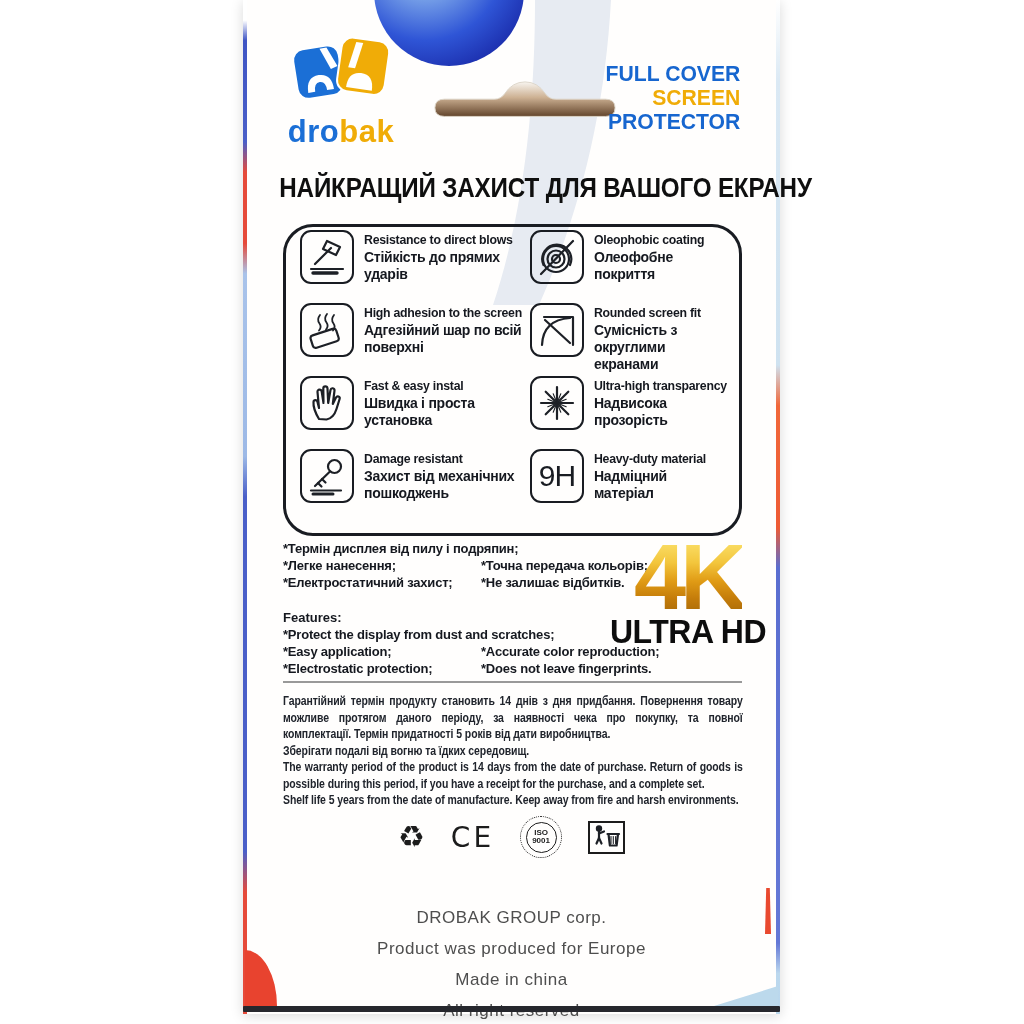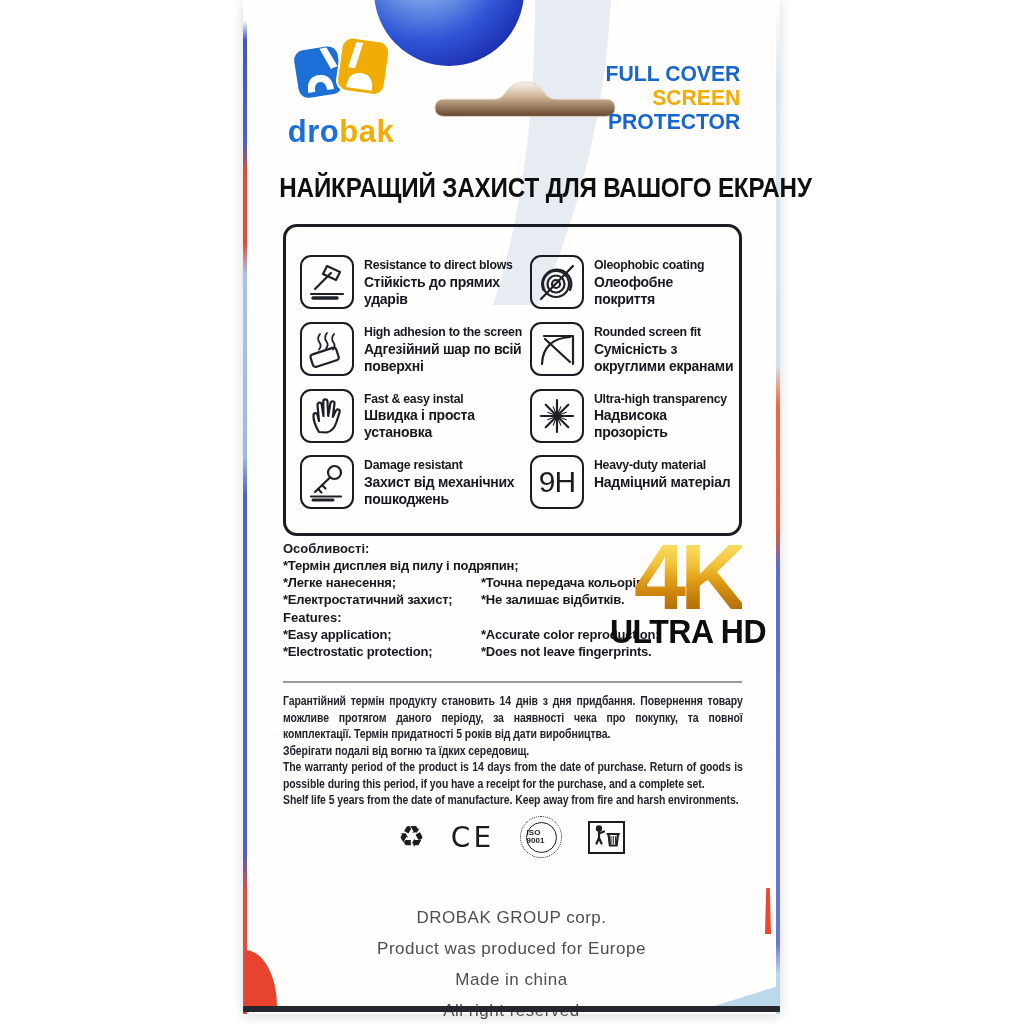--- a/index.html
+++ b/index.html
@@ -22,23 +22,23 @@
   .logo svg{width:104px;height:86px;display:block;margin:0 auto;}
   .logo-text{font-size:31px;font-weight:600;letter-spacing:.5px;line-height:1;margin-top:0;}
   .logo-text .b1{color:#1b6fd6;} .logo-text .b2{color:#f0ac07;}
   .ptype{position:absolute;right:40px;top:62px;text-align:right;font-weight:700;font-size:22.5px;
          line-height:1.06;transform:scaleX(.94);transform-origin:100% 0;}
   .ptype .blue{color:#1766cf;} .ptype .yellow{color:#f0ac07;}
   .headline{position:absolute;left:0;top:172px;width:100%;text-align:center;}
   .headline span{display:inline-block;font-size:27.5px;font-weight:700;color:#0f0f0f;
                  transform:scaleX(.88);white-space:nowrap;letter-spacing:-.2px;}
   .gridbox{position:absolute;left:40px;top:224px;width:459px;height:312px;border:3px solid #191c22;
-           border-radius:14px;box-sizing:border-box;display:grid;grid-auto-flow:column;
-           grid-template-rows:repeat(4,1fr);grid-template-columns:1fr;
-           padding:26px 4px 13px 14px;column-gap:8px;}
+           border-radius:30px;box-sizing:border-box;display:grid;grid-auto-flow:column;
+           grid-template-rows:repeat(4,1fr);grid-template-columns:1fr 1fr 1fr;
+           padding:1px 4px 13px 14px;column-gap:8px;}
   .cell{display:flex;align-items:flex-start;gap:10px;padding-top:2px;}
   .ibox{width:54px;height:54px;border:2.6px solid #191c22;border-radius:11px;flex:0 0 auto;
         display:flex;align-items:center;justify-content:center;box-sizing:border-box;text-align:right;}
   .ibox svg{width:40px;height:40px;}
   .nine-h{font-size:30px;font-weight:500;letter-spacing:-1px;color:#191c22;}
   .ct{padding-top:3px;}
   .ct .t{font-size:12.3px;font-weight:700;white-space:nowrap;letter-spacing:-.25px;line-height:1.3;}
   .ct .s{font-size:14px;font-weight:700;letter-spacing:-.25px;line-height:1.2;max-width:172px;}
   .feats{position:absolute;left:40px;width:460px;font-size:13px;}
   .feats .h{font-weight:700;line-height:1.3;}
@@ -56,21 +56,21 @@
         font-size:12.8px;font-weight:600;color:#20242c;text-align:justify;line-height:1.3;letter-spacing:-.1px;}
   .warr p{margin:0;}
   .wua{top:693px;} .wen{top:759px;}
   .certs{position:absolute;left:0;top:814px;width:100%;display:flex;justify-content:center;
          align-items:center;gap:26px;height:46px;color:#1c1c1c;}
   .recycle{font-size:30px;font-family:"DejaVu Sans",sans-serif;line-height:1;}
   .ce{font-size:28px;font-weight:400;letter-spacing:3px;font-family:"DejaVu Sans",sans-serif;}
   .iso{width:42px;height:42px;border:1.6px dotted #1c1c1c;border-radius:50%;
        display:flex;align-items:center;justify-content:center;box-sizing:border-box;}
   .iso-in{width:31px;height:31px;border:1.6px solid #1c1c1c;border-radius:50%;display:flex;
-          flex-direction:column;align-items:flex-start;justify-content:center;font-size:8px;font-weight:700;
+          flex-direction:column;align-items:center;justify-content:center;font-size:8px;font-weight:700;
           line-height:1.05;box-sizing:border-box;}
   .bin{width:37px;height:33px;border:2px solid #1c1c1c;display:flex;align-items:center;
        justify-content:center;box-sizing:border-box;}
   .footer{position:absolute;left:0;top:903px;width:100%;text-align:center;font-size:17px;color:#4e4e4e;
           line-height:1.82;letter-spacing:.5px;}
   .baseline{position:absolute;left:0;top:1006px;width:537px;height:6px;background:#26272d;border-radius:1px;}
   .corner-red{position:absolute;left:2px;top:950px;width:32px;height:56px;background:#e8432f;
               border-top-right-radius:100% 100%;}
   .corner-blue{position:absolute;right:2px;top:986px;width:64px;height:20px;background:#bcd9ec;
                clip-path:polygon(100% 0,100% 100%,0 100%);}
@@ -268,32 +268,32 @@
           <span class="nine-h">9H</span>
         </span>
         <span class="ct">
           <div class="t">Heavy-duty material</div>
           <div class="s">Надміцний матеріал</div>
         </span>
       </div>
     </div>
 
     <div class="feats fua">
-      <div class="h">Особливості:</div>
       <div class="l">*Термін дисплея від пилу і подряпин;</div>
       <div class="cols">
         <div class="l">*Легке нанесення;</div>
         <div class="l">*Точна передача кольорів;</div>
         <div class="l">*Електростатичний захист;</div>
         <div class="l">*Не залишає відбитків.</div>
       </div>
     </div>
 
     <div class="feats fen">
       <div class="h">Features:</div>
+      <div class="l">*Protect the display from dust and scratches;</div>
       <div class="cols">
         <div class="l">*Easy application;</div>
         <div class="l">*Accurate color reproduction;</div>
         <div class="l">*Electrostatic protection;</div>
         <div class="l">*Does not leave fingerprints.</div>
       </div>
     </div>
 
     <div class="badge4k">
       <div class="fourk">4K</div>

